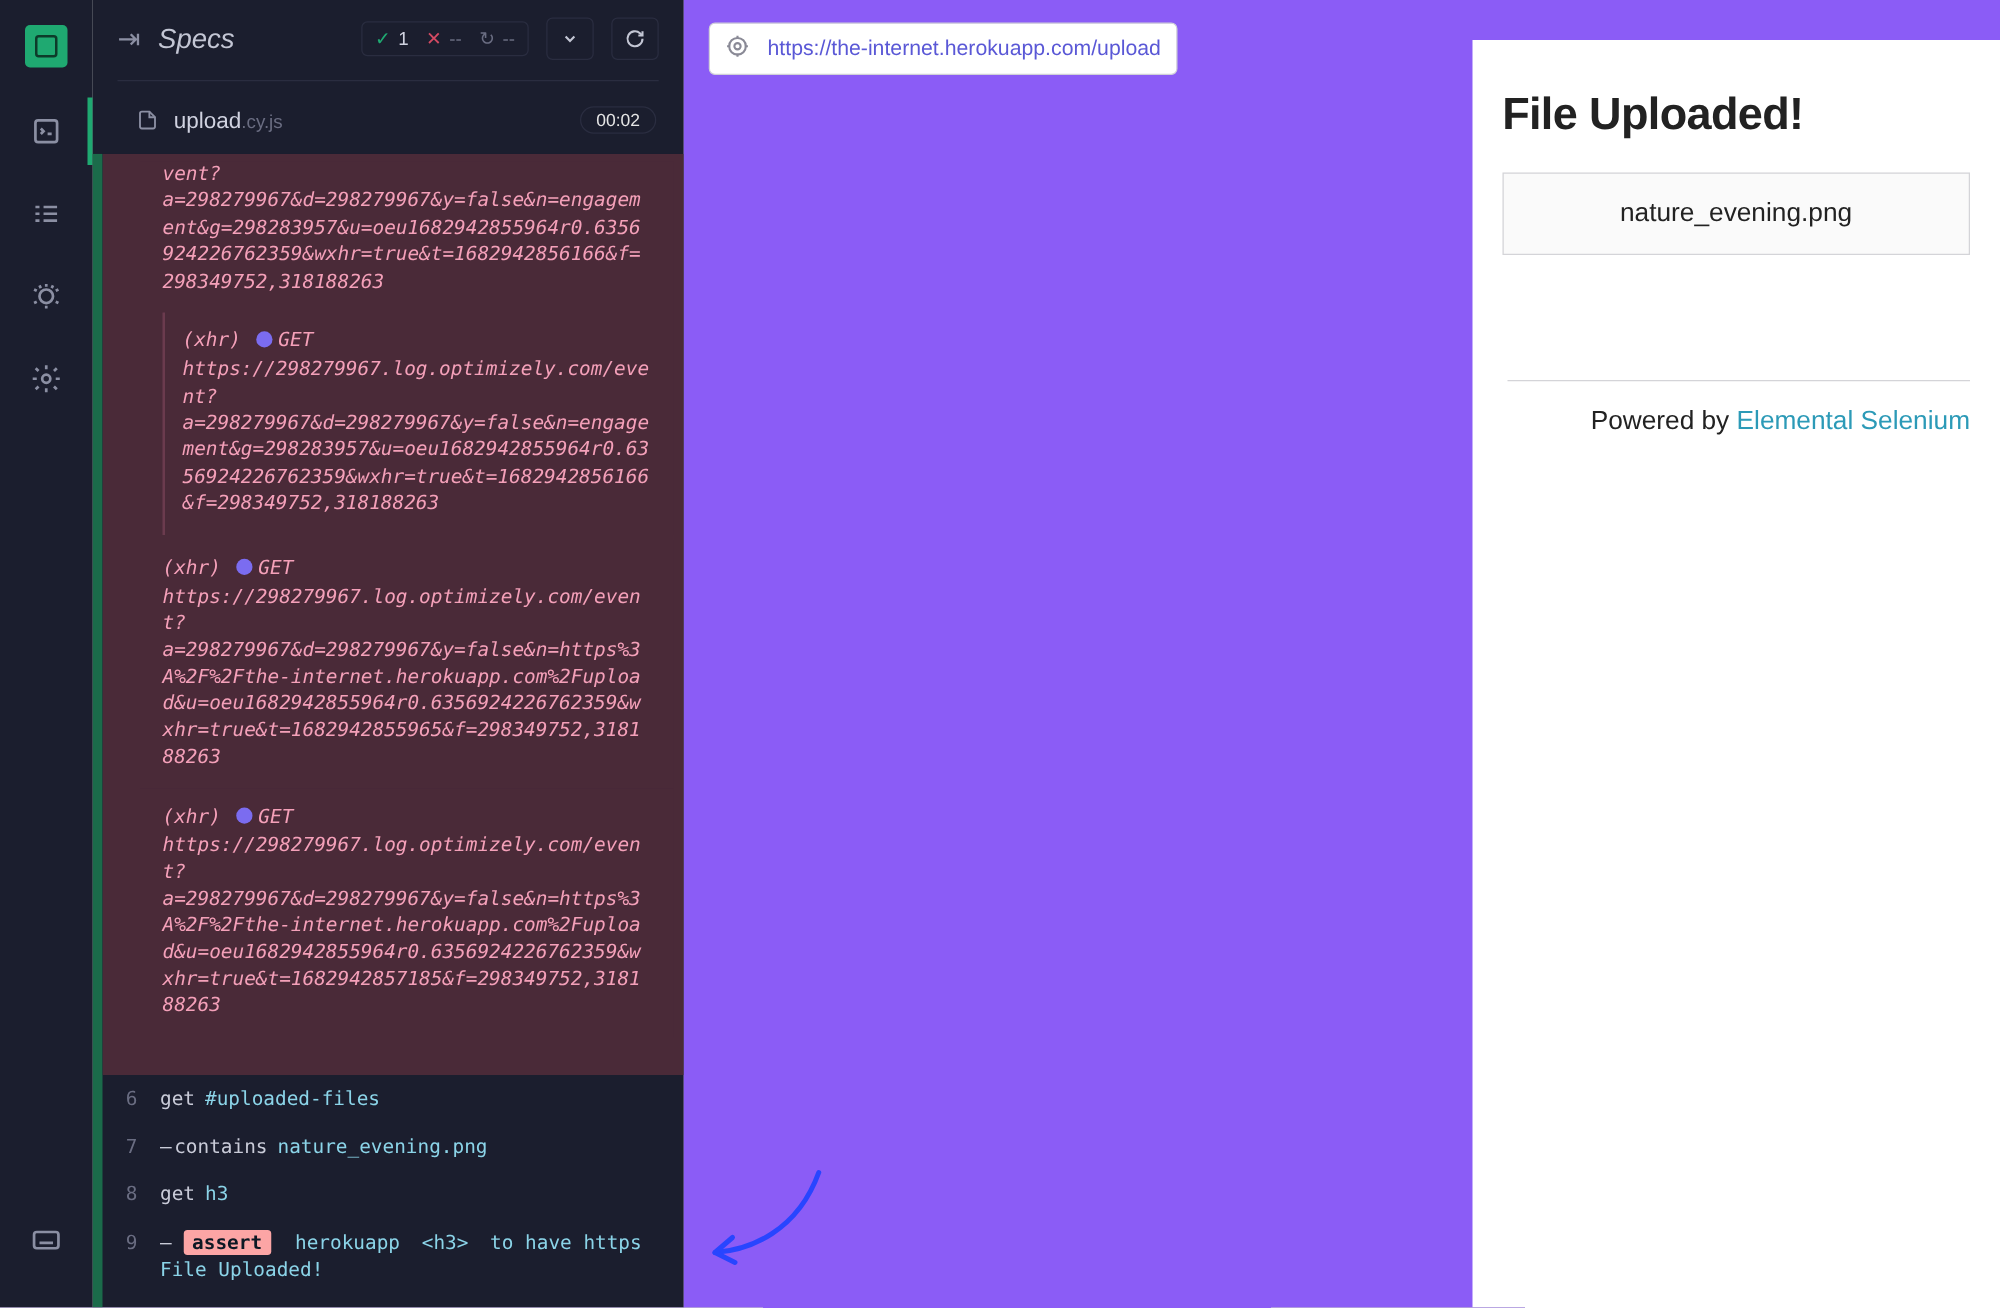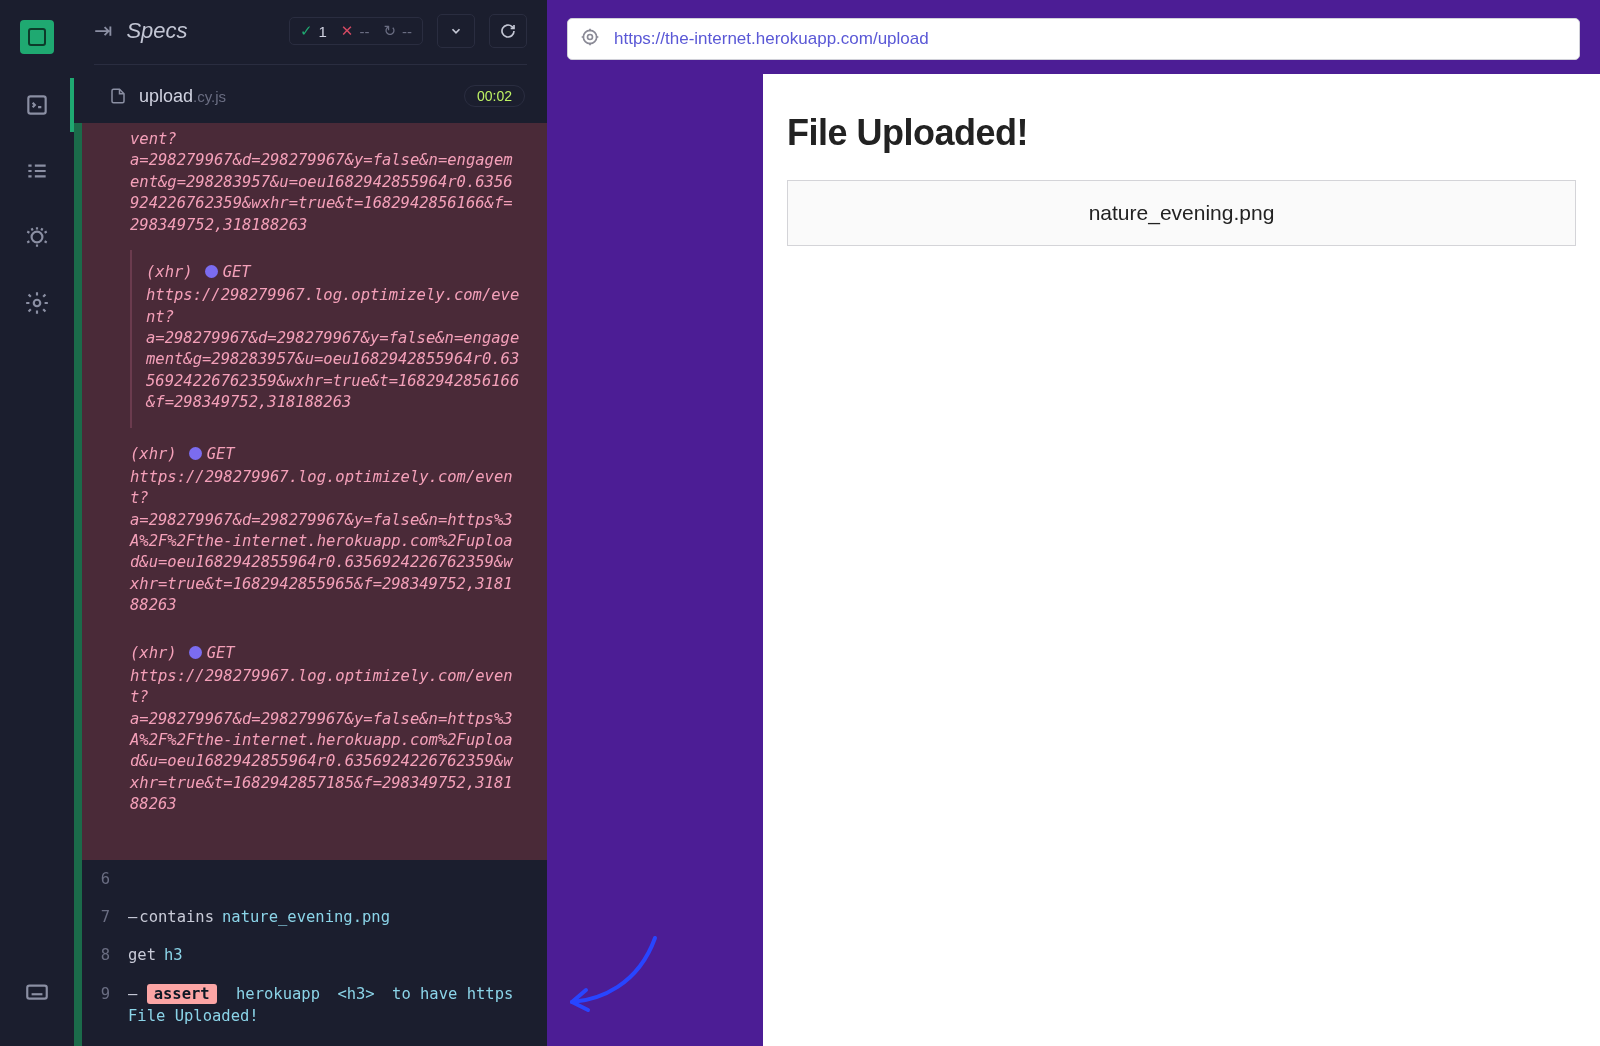--- a/index.html
+++ b/index.html
@@ -22,21 +22,21 @@
 #panel-head .stats { display:flex; align-items:center; gap:6px; border:1px solid #2a2d40; border-radius:5px; padding:4px 10px; font-size:15px; }
 #panel-head .check { color:#1fa971; }
 #panel-head .x { color:#d44a63; }
 #panel-head .dim { color:#6a6d82; }
 #panel-head .btn { width:38px; height:34px; border:1px solid #2a2d40; border-radius:5px; display:flex; align-items:center; justify-content:center; color:#c3c6d4; cursor:pointer; }
 #panel-divider { height:1px; background:#2a2d40; margin:0 20px; }
 #file-row { padding:20px 22px 16px 35px; display:flex; align-items:center; gap:12px; }
 #file-row .file-icon { width:18px; height:20px; }
 #file-row .file-name { color:#d0d2e0; font-size:18px; }
 #file-row .file-ext { color:#6a6d82; }
-#file-row .timer { margin-left:auto; font-size:14px; color:#bef264; border:1px solid #2a2d40; border-radius:12px; padding:2px 12px; }
+#file-row .timer { margin-left:auto; font-size:14px; color:#e5e5e5; border:1px solid #2a2d40; border-radius:12px; padding:2px 12px; }
 
 #log-area { flex:1; overflow:hidden; position:relative; }
 #log-green { position:absolute; left:0; top:0; bottom:0; width:8px; background:#1b6b4a; }
 #log-scroll { position:absolute; left:8px; top:0; right:0; bottom:0; overflow:hidden; }
 
 .xhr-block { background:#4a2a38; padding:12px 18px 14px 18px; font-family:'SF Mono',Menlo,Consolas,monospace; font-size:15.5px; line-height:1.38; color:#f4a0b9; word-break:break-all; font-style:italic; }
 .xhr-block.nested { margin-left:18px; border-left:2px solid #6b3b4e; padding-left:14px; margin-bottom:4px; }
 .xhr-top { margin-bottom:2px; }
 .xhr-label { color:#f4a0b9; }
 .xhr-dot { display:inline-block; width:13px; height:13px; background:#7b6cf0; border-radius:50%; margin:0 5px -1px 12px; }
@@ -48,21 +48,21 @@
 .cmd-num { width:18px; text-align:right; color:#6a6d82; font-style:normal; flex-shrink:0; }
 .cmd-body { flex:1; color:#c9cbd8; }
 .cmd-body .kw { color:#c9cbd8; }
 .cmd-body .arg { color:#8bd4e8; margin-left:8px; }
 .cmd-body .dash { color:#c9cbd8; }
 .cmd-body .assert-pill { background:#fca5a5; color:#0d1824; padding:1px 7px; border-radius:3px; font-weight:600; font-style:normal; }
 .cmd-body .assert-text { color:#8bd4e8; }
 .cmd-body .tag { color:#8bd4e8; }
 
 
-#right { flex:1; background:#4c1d95; display:flex; flex-direction:column; padding:18px 0 0 0; overflow:hidden; }
+#right { flex:1; background:#8b5cf6; display:flex; flex-direction:row; padding:18px 0 0 0; overflow:hidden; }
 #url-bar { margin:0 20px 0 20px; height:42px; background:#fff; border:1px solid #d0d0d8; border-radius:5px; display:flex; align-items:center; padding:0 12px; gap:14px; }
 #url-bar .target-icon { color:#8a8a96; }
 #url-bar .url-text { color:#5a58d6; font-size:17px; font-family:-apple-system,sans-serif; }
 
 #preview-canvas { flex:1; display:flex; margin:14px 0 0 0; overflow:hidden; position:relative; }
 #page { margin-left:216px; flex:1; background:#fff; padding:38px 24px 24px 24px; font-family:"Helvetica Neue",Arial,sans-serif; color:#222; position:relative; min-height:760px; }
 #page h3.hdg { font-size:36px; font-weight:700; margin-bottom:26px; letter-spacing:-0.5px; }
 #page .file-box { border:1px solid #d4d4d8; background:#fafafa; padding:20px 22px; font-size:21px; color:#222; text-align:center; }
 #page .footer { position:absolute; right:24px; top:272px; border-top:1px solid #d4d4d8; padding-top:20px; width:370px; text-align:right; font-size:21px; }
 #page .footer .link { color:#2c9ab7; }
@@ -170,20 +170,21 @@
           </div>
           <div class="xhr-block">
             <div class="xhr-top"><span class="xhr-label">(xhr)</span><span class="xhr-dot"></span><span class="xhr-get">GET</span></div>
             <div style="white-space:pre-wrap;">https://298279967.log.optimizely.com/event?
 a=298279967&amp;d=298279967&amp;y=false&amp;n=https%3A%2F%2Fthe-internet.herokuapp.com%2Fupload&amp;u=oeu1682942855964r0.6356924226762359&amp;wxhr=true&amp;t=1682942857185&amp;f=298349752,318188263</div>
           </div>
         </div>
 
         <div class="cmd-row">
           <span class="cmd-num">6</span>
+          <span class="cmd-body"><span class="kw">get</span><span class="arg">#uploaded-files</span></span>
         </div>
         <div class="cmd-row">
           <span class="cmd-num">7</span>
           <span class="cmd-body"><span class="dash">–</span><span class="kw" style="margin-left:2px;">contains</span><span class="arg">nature_evening.png</span></span>
         </div>
         <div class="cmd-row">
           <span class="cmd-num">8</span>
           <span class="cmd-body"><span class="kw">get</span><span class="arg">h3</span></span>
         </div>
         <div class="cmd-row">
@@ -209,20 +210,23 @@
             <circle cx="12" cy="12" r="3"></circle>
             <path d="M12 2v3M12 19v3M2 12h3M19 12h3"></path>
           </svg>
       </span>
       <span class="url-text">https://the-internet.herokuapp.com/upload</span>
     </div>
     <div id="preview-canvas">
       <div id="page">
         <h3 class="hdg">File Uploaded!</h3>
         <div class="file-box">nature_evening.png</div>
+        <div class="footer">
+          <span>Powered by </span><span class="link">Elemental Selenium</span>
+        </div>
       </div>
     </div>
   </div>
 
   <svg id="arrow-svg" width="110" height="90" viewBox="0 0 110 90">
     <path d="M95 8 C 78 55, 40 70, 12 72" fill="none" stroke="#2845ff" stroke-width="4" stroke-linecap="round"></path>
     <path d="M12 72 L26 60 M12 72 L28 80" fill="none" stroke="#2845ff" stroke-width="4" stroke-linecap="round"></path>
   </svg>
 
 </div>

